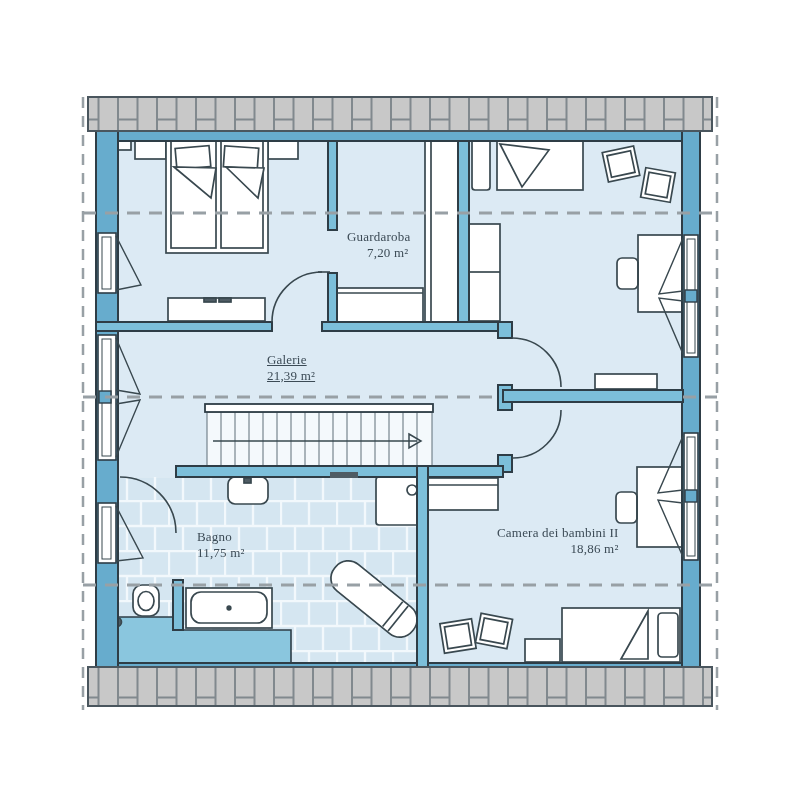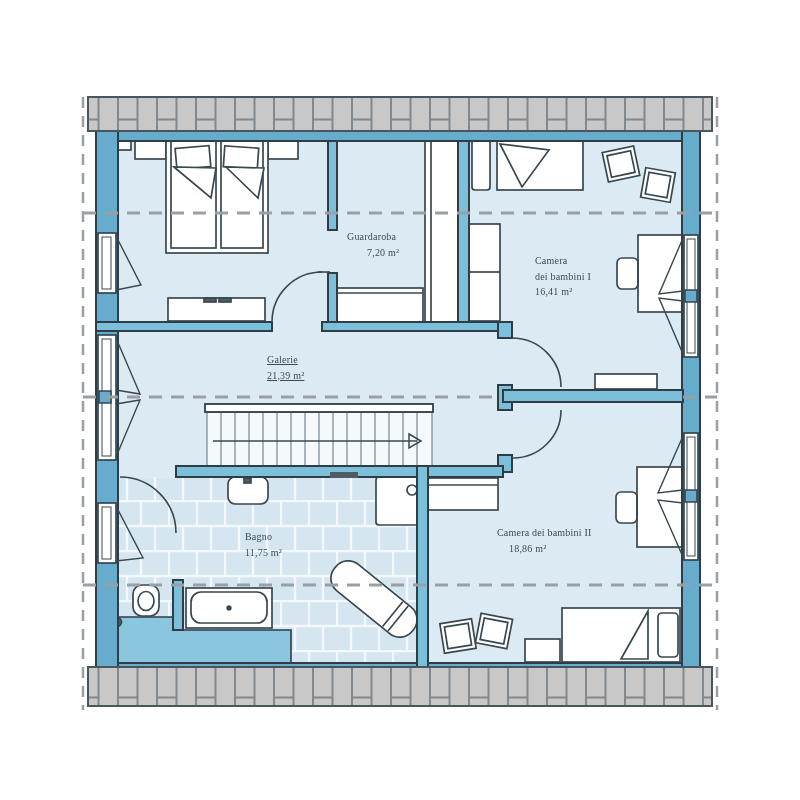--- a/index.html
+++ b/index.html
@@ -1,28 +1,28 @@
 <!DOCTYPE html>
 <html><head>
 <meta charset="utf-8">
 <style>
   html,body{margin:0;padding:0;background:#ffffff;}
   #stage{position:relative;width:800px;height:800px;background:#ffffff;overflow:hidden;
          font-family:"Liberation Serif","DejaVu Serif",serif;color:#3C4B56;}
   #plan-svg{position:absolute;left:0;top:0;}
-  .room-label{position:absolute;font-size:10px;line-height:15.5px;letter-spacing:.2px;white-space:nowrap;color:#3C4B56;}
+  .room-label{position:absolute;font-size:13px;line-height:15.5px;letter-spacing:.2px;white-space:nowrap;color:#3C4B56;}
   .room-label .ln{display:block;}
   .lbl-bedroom{left:167px;top:262px;}
   .lbl-bedroom .l1{margin-left:18px;}
   .lbl-guardaroba{left:347px;top:229px;}
   .lbl-guardaroba .l2{margin-left:20px;}
   .lbl-bambini1{left:535px;top:253px;}
   .lbl-galerie{left:267px;top:352px;text-decoration:underline;}
-  .lbl-bagno{left:197px;top:529px;margin-left:48px;}
-  .lbl-bambini2{left:497px;top:525px;}
+  .lbl-bagno{left:197px;top:529px;}
+  .lbl-bambini2{left:497px;top:525px;text-align:right;}
   .lbl-bambini2 .l2{margin-left:12px;}
 </style>
 </head>
 <body>
 
 <div id="stage">
 
 <svg id="plan-svg" width="800" height="800" viewBox="0 0 800 800">
   <defs>
     <pattern id="tiles" width="56" height="50" patternUnits="userSpaceOnUse">
@@ -277,25 +277,20 @@
   <g stroke="#98A0A5" stroke-width="2.5" stroke-dasharray="11 8">
     <line x1="83" y1="97" x2="83" y2="710"></line>
     <line x1="717" y1="97" x2="717" y2="710"></line>
   </g>
 </svg>
 
 <div class="room-label lbl-guardaroba">
   <span class="ln">Guardaroba</span>
   <span class="ln l2">7,20 m²</span>
 </div>
-<div class="room-label lbl-bambini1">
-  <span class="ln">Camera</span>
-  <span class="ln">dei bambini I</span>
-  <span class="ln">16,41 m²</span>
-</div>
 <div class="room-label lbl-galerie">
   <span class="ln">Galerie</span>
   <span class="ln">21,39 m²</span>
 </div>
 <div class="room-label lbl-bagno">
   <span class="ln">Bagno</span>
   <span class="ln">11,75 m²</span>
 </div>
 <div class="room-label lbl-bambini2">
   <span class="ln">Camera dei bambini II</span>

